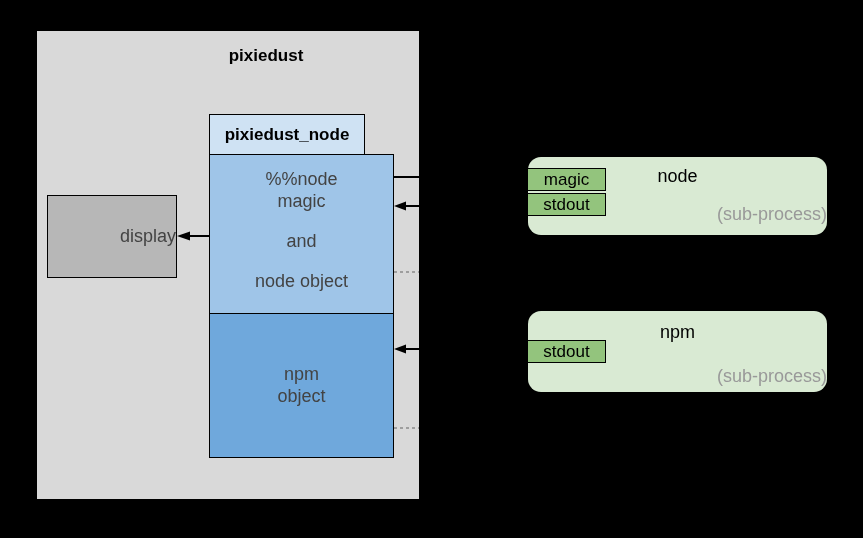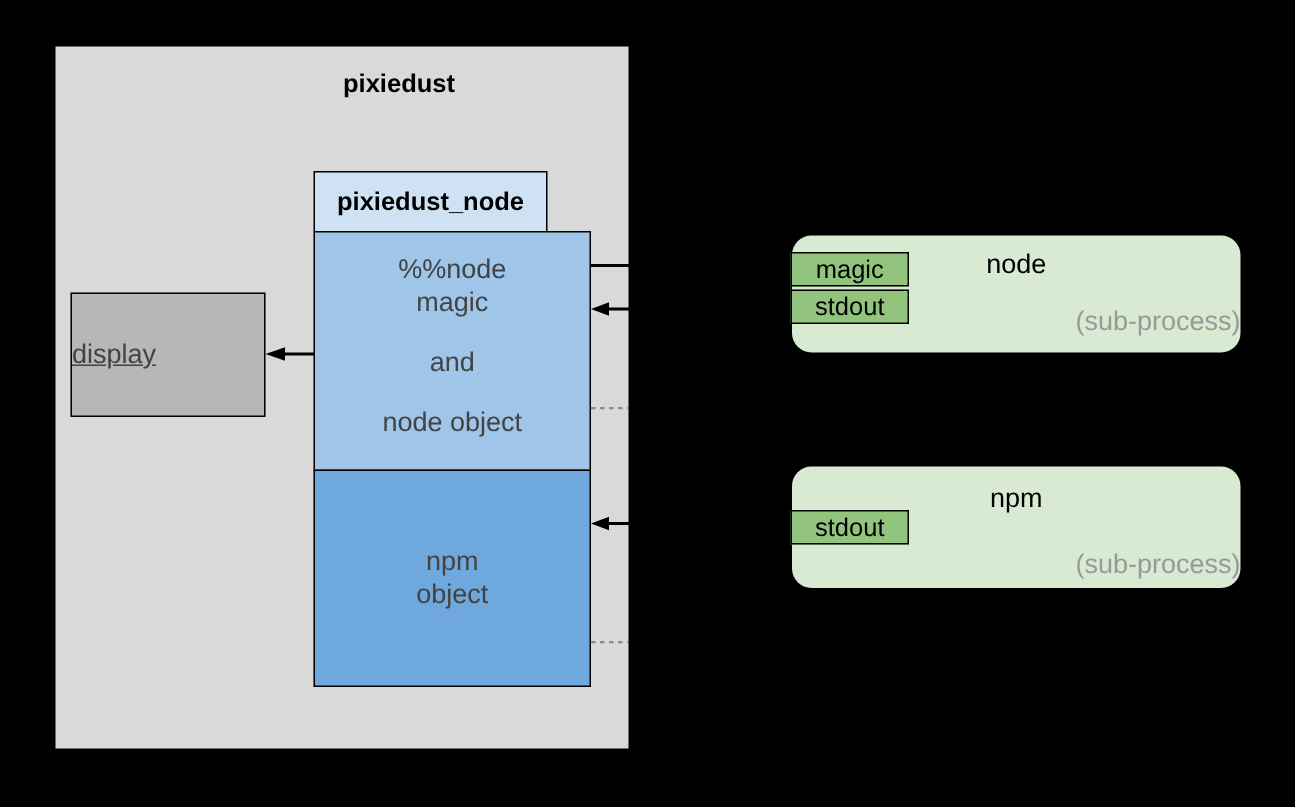--- a/index.html
+++ b/index.html
@@ -38,22 +38,22 @@
     top: 15px; left: 0; width: 100%;
     text-align: center;
     font-size: 17px; font-weight: bold; color: #000; margin-left: 38px;
   }
   .display-box {
     position: absolute;
     left: 10px; top: 164px;
     width: 130px; height: 83px;
     background: var(--display-fill);
     border: 1.5px solid #000;
-    display: flex; align-items: center; justify-content: flex-start;
-    font-size: 18px; color: var(--text-dark); text-decoration: underline;
+    display: flex; align-items: center; justify-content: flex-end;
+    font-size: 18px; color: var(--text-dark);
   }
   .pxnode-header {
     position: absolute;
     left: 172px; top: 83px;
     width: 156px; height: 41px;
     background: var(--header-fill);
     border: 1.5px solid #000;
     display: flex; align-items: center; justify-content: center;
     font-size: 17px; font-weight: bold; color: #000;
   }

